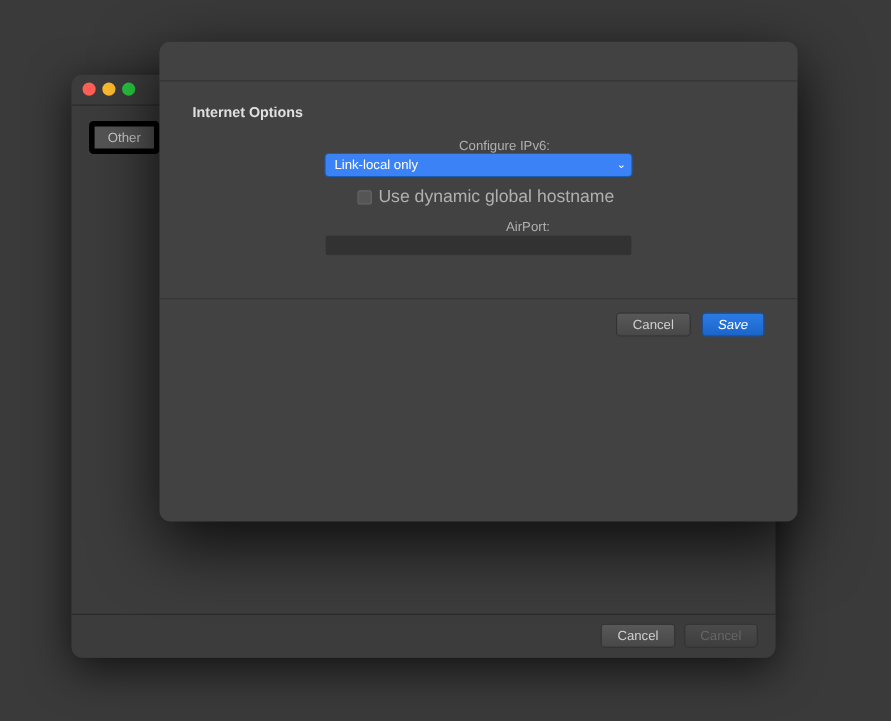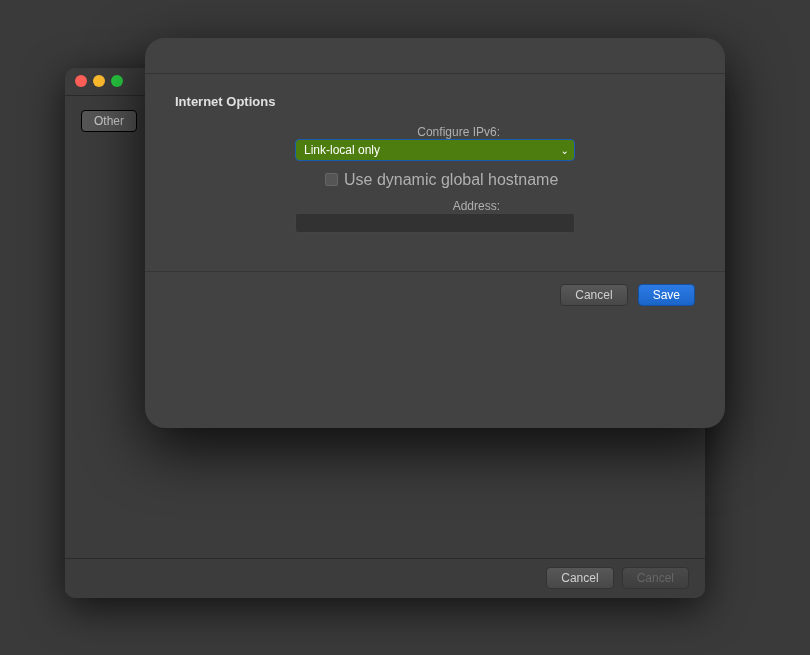--- a/index.html
+++ b/index.html
@@ -64,21 +64,21 @@
       left: 50%;
       transform: translateX(-50%);
       font-size: 13px;
       color: #c0c0c0;
       font-weight: 500;
     }
 
     .other-tab {
       display: inline-block;
       background: #555;
-      border: 1px solid #000000;
+      border: 5px solid #000000;
       border-radius: 4px;
       padding: 3px 12px;
       font-size: 12px;
       color: #ccc;
       margin-left: 4px;
       margin-top: 6px;
     }
 
     
     .bg-bottom-bar {
@@ -95,23 +95,23 @@
       padding: 0 16px;
       gap: 8px;
     }
 
     
     .modal-window {
       position: absolute;
       top: 0;
       left: 80px;
       width: 580px;
-      height: 390px;
+      height: 436px;
       background: #424242;
-      border-radius: 20px;
+      border-radius: 10px;
       box-shadow: 0 20px 60px rgba(0,0,0,0.8);
       overflow: hidden;
     }
 
     .modal-titlebar {
       height: 36px;
       background: #424242;
       border-bottom: 1px solid #333;
       display: flex;
       align-items: center;
@@ -151,21 +151,21 @@
     
     .select-wrapper {
       position: relative;
       display: inline-block;
       width: 280px;
     }
 
     .select-field {
       width: 100%;
       height: 22px;
-      background: #4d7c0f;
+      background: #3b82f6;
       border: 1px solid #1a5cb0;
       border-radius: 4px;
       color: white;
       font-size: 12px;
       padding: 0 40px 0 8px;
       appearance: none;
       -webkit-appearance: none;
       cursor: pointer;
     }
 
@@ -245,20 +245,21 @@
     .btn-default {
       background: linear-gradient(to bottom, #585858, #484848);
       border-color: #333;
       color: #d0d0d0;
     }
 
     .btn-primary {
       background: linear-gradient(to bottom, #2c7be5, #1a65c9);
       border-color: #1450a0;
       color: white;
+      font-style: italic;
     }
 
     .btn-disabled {
       background: linear-gradient(to bottom, #4a4a4a, #3e3e3e);
       border-color: #333;
       color: #666;
       cursor: default;
     }
 
     
@@ -365,21 +366,21 @@
       </div>
 
       <div class="checkbox-row">
         <div class="checkbox-input"></div>
         <span class="checkbox-label">Use dynamic global hostname</span>
       </div>
 
 
 
       <div class="form-row">
-        <label class="form-label">Address:</label>
+        <label class="form-label">AirPort:</label>
         <div class="form-control">
           <input type="password" class="text-input text-input-disabled" style="">
         </div>
       </div>
     </div>
 
     <div class="modal-buttons">
       <button class="btn btn-default">Cancel</button>
       <button class="btn btn-primary">Save</button>
     </div>

